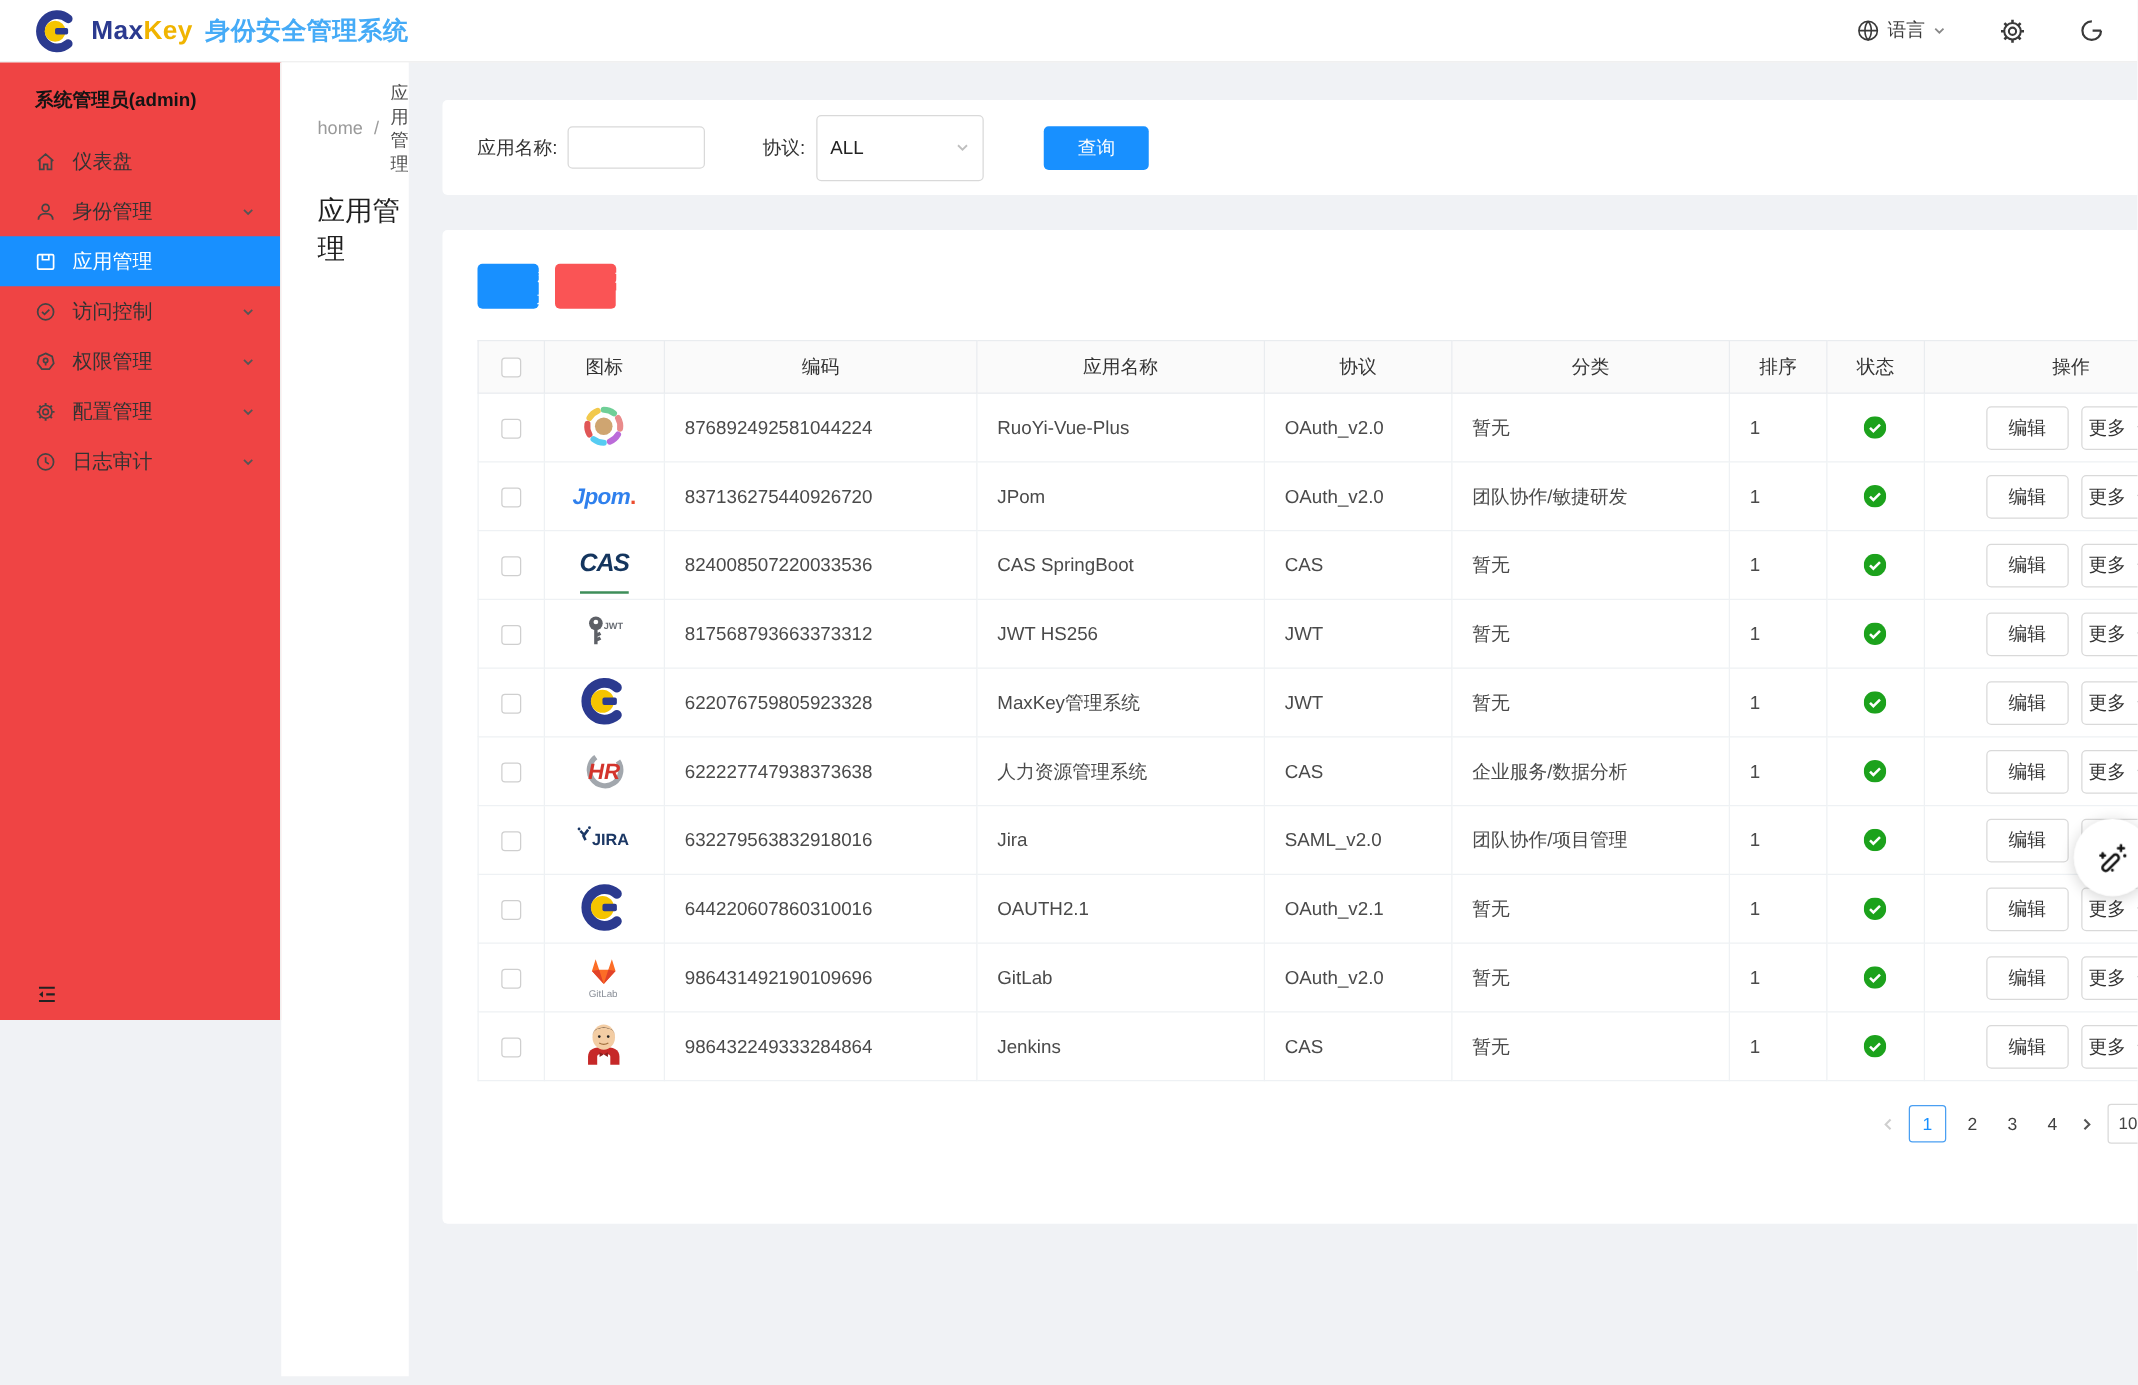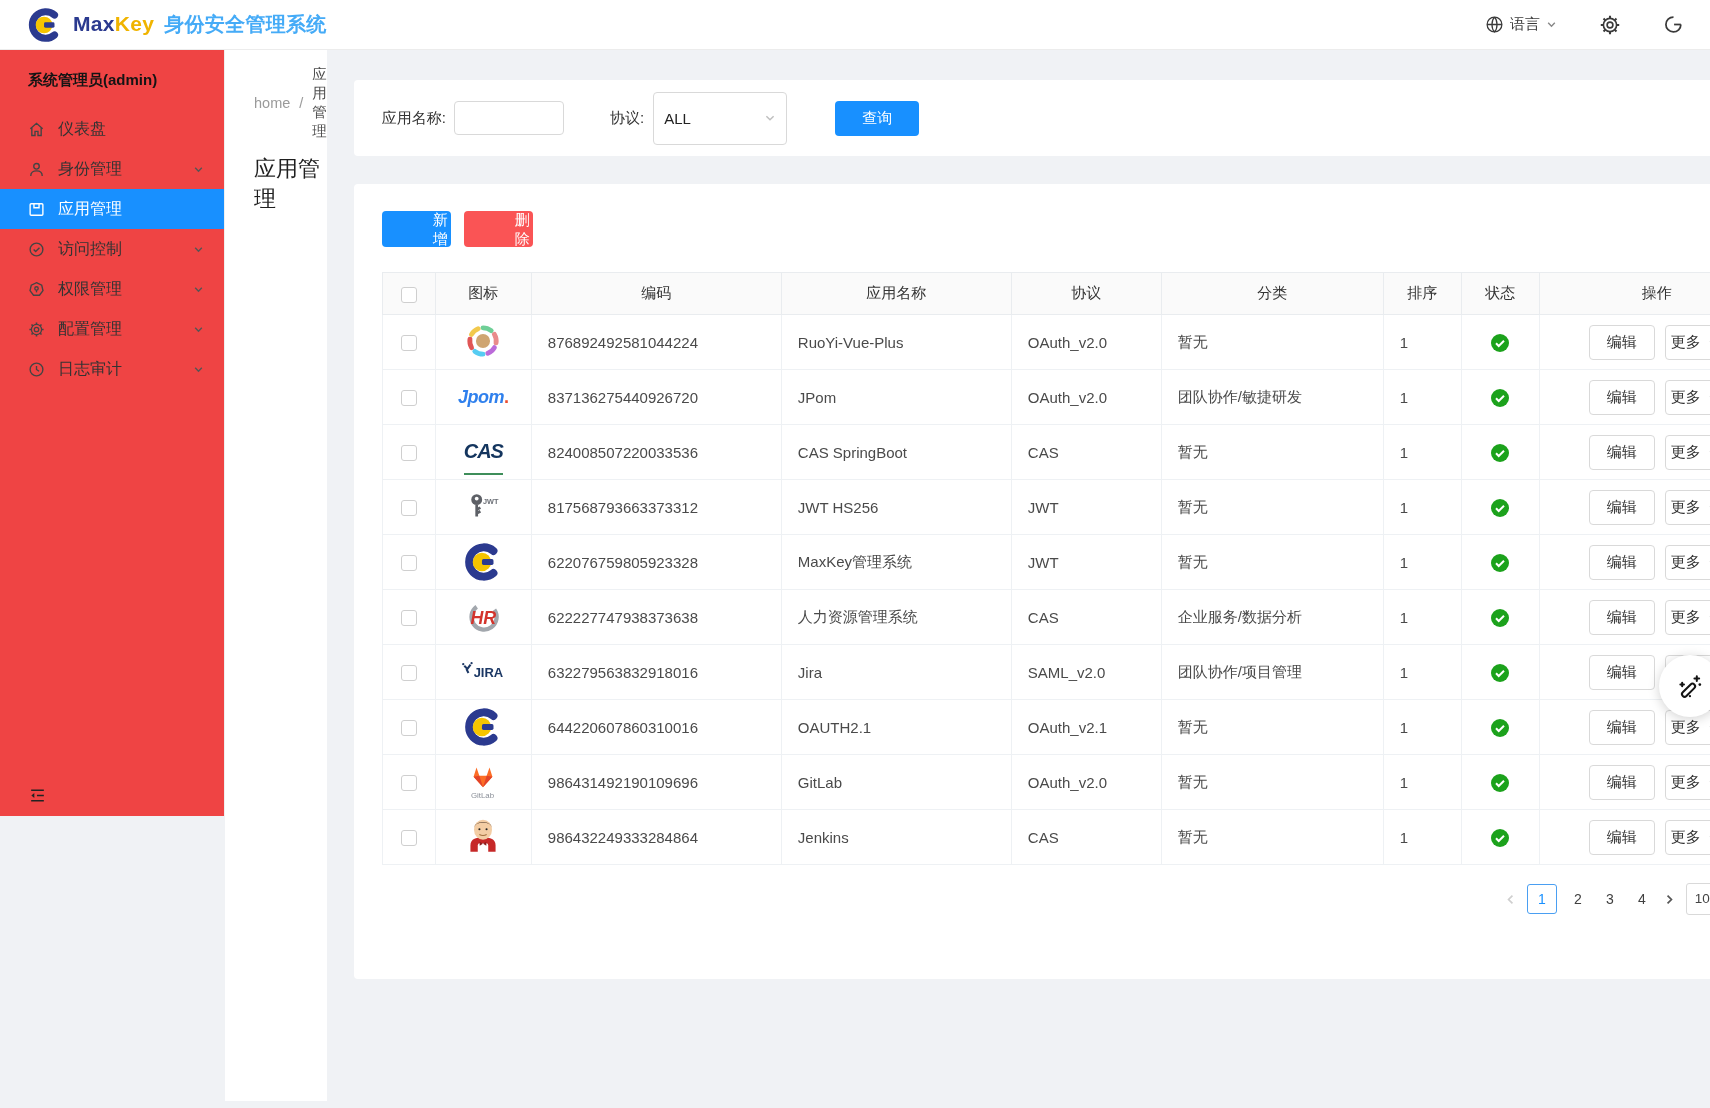--- a/index.html
+++ b/index.html
@@ -45,21 +45,21 @@
   .f-select { width:134px; height:53px; border:1px solid #d9d9d9; border-radius:4px; margin-left:9px; display:flex; align-items:center; padding:0 10px; font-size:15px; color:#222; cursor:pointer; }
   .f-select .chev { margin-left:auto; color:#bfbfbf; }
   .gap46 { margin-left:46px; }
   .btn { border:none; border-radius:4px; height:36px; font-size:15px; color:#fff; cursor:pointer; font-family:inherit; }
   .btn-primary { background:#1890ff; }
   .btn-danger { background:#fa5455; }
   .search-btn { width:84px; height:35px; margin-left:48px; }
 
   .table-card { height:795px; padding:27px 26px 0 28px; }
   .toolbar { display:flex; gap:13px; }
-  .toolbar .btn { width:69px;padding-left:48px; }
+  .toolbar .btn { width:49px;padding-left:48px; }
 
   table.tbl { border-collapse:collapse; table-layout:fixed; width:1392px; margin-top:25px; }
   .tbl th { height:42px; background:#fafafa; border:1px solid #e9ecef; font-size:15px; color:#333; font-weight:500; text-align:center; }
   .tbl td { height:55px; border:1px solid #eef1f4; font-size:15px; color:#4a4a4a; padding:0 10px 0 16px; text-align:left; background:#fff; overflow:hidden; white-space:nowrap; }
   .tbl td.cc { text-align:center; padding:0; }
   .cbx { display:inline-block; width:16px; height:16px; border:1.5px solid #cfcfcf; border-radius:3px; background:#fff; vertical-align:middle; cursor:pointer; }
   .dot-ok { display:inline-block; vertical-align:middle; }
   .rowbtns { display:flex; justify-content:center; align-items:flex-end; gap:10px; }
   .obtn { display:inline-flex; align-items:center; justify-content:center; height:35px; background:#fff; border:1px solid #d9d9d9; border-radius:4px; font-size:15px; color:#333; cursor:pointer; font-family:inherit; }
   .obtn.edit { padding:0 17px; }

